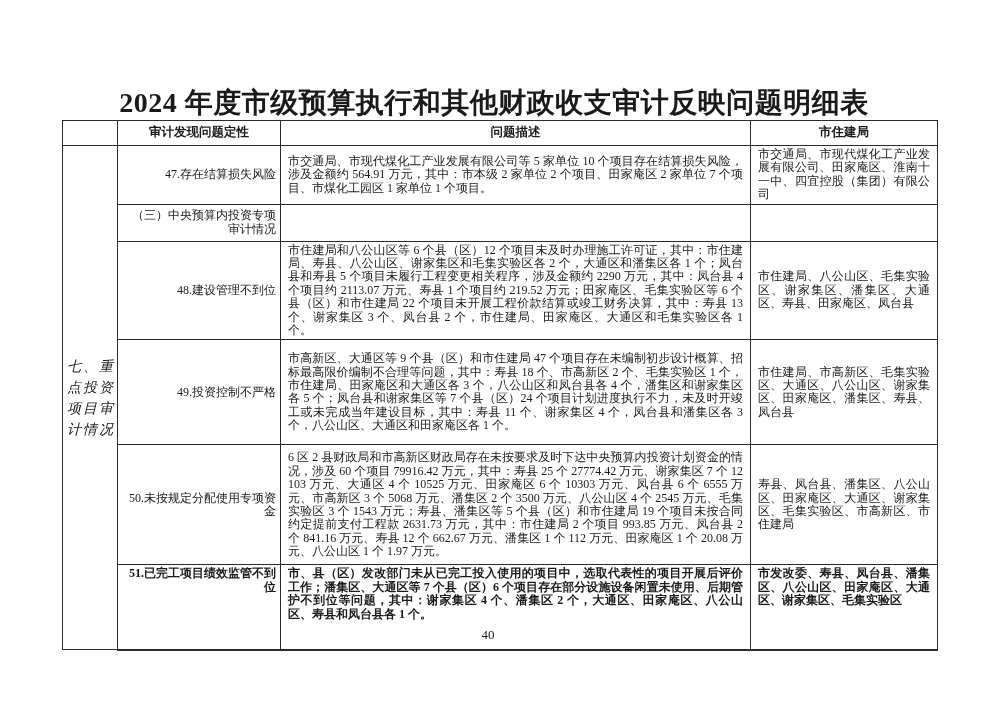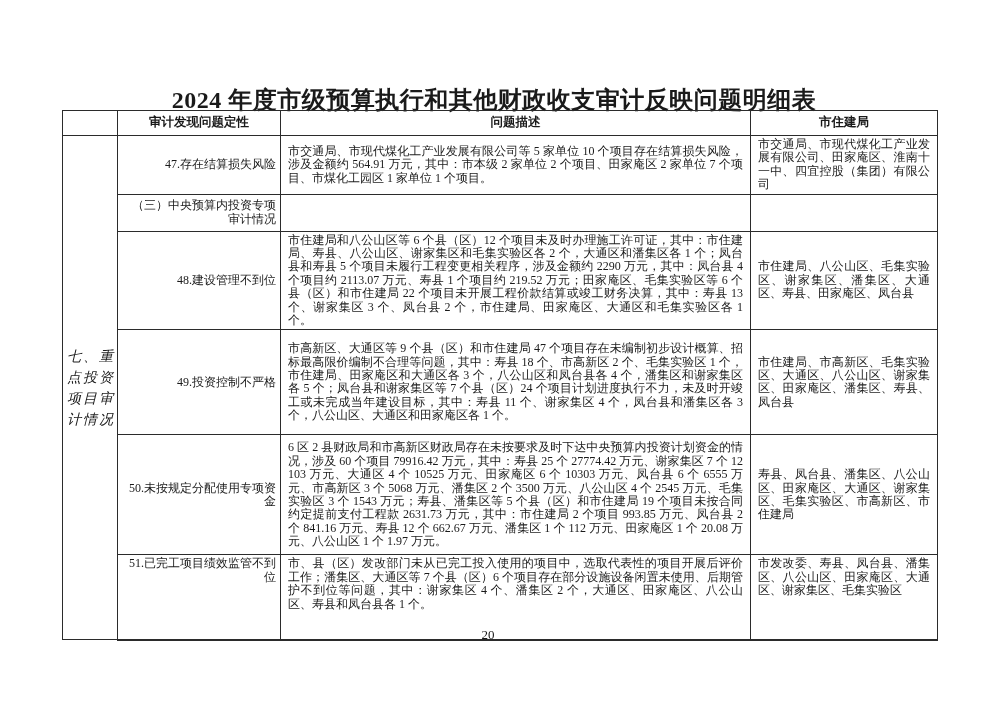--- a/index.html
+++ b/index.html
@@ -12,27 +12,27 @@
     color: #1a1a1a;
     position: relative;
     overflow: hidden;
   }
   .doc-title {
     position: absolute;
     top: 84px;
     left: 0;
     width: 988px;
     text-align: center;
-    font-size: 24px;
+    font-size: 28px;
     font-weight: bold;
     letter-spacing: 0.5px;
   }
   table.audit-table {
     position: absolute;
-    top: 110px;
+    top: 120px;
     left: 62px;
     width: 876px;
     border-collapse: collapse;
     table-layout: fixed;
   }
   .audit-table col.c-cat  { width: 55px; }
   .audit-table col.c-def  { width: 163px; }
   .audit-table col.c-desc { width: 470px; }
   .audit-table col.c-unit { width: 187px; }
   .audit-table th, .audit-table td {
@@ -49,21 +49,21 @@
     font-weight: bold;
     text-align: center;
     padding: 2px 3px;
   }
   tr.hdr    { height: 25px; }
   tr.r47    { height: 57px; }
   tr.rsub   { height: 37px; margin-left: 8px; }
   tr.r48    { height: 96px; }
   tr.r49    { height: 105px; }
   tr.r50    { height: 120px; }
-  tr.r51    { height: 85px; }
+  tr.r51    { height: 85px; font-weight: bold; }
   tr.r51 td { vertical-align: top; border-bottom-width: 2px; }
   td.def  { text-align: right; padding-left: 6px; padding-right: 4px; }
   td.desc { text-align: justify; }
   td.unit { text-align: justify; }
   td.cat-cell { text-align: center; padding: 2px; vertical-align: middle !important; }
   .cat-line {
     width: 46px;
     margin: 0 auto;
     text-align: justify;
     text-align-last: justify;
@@ -138,13 +138,13 @@
     </tr>
 
     <tr class="r51">
       <td class="def">51.已完工项目绩效监管不到位</td>
       <td class="desc">市、县（区）发改部门未从已完工投入使用的项目中，选取代表性的项目开展后评价工作；潘集区、大通区等 7 个县（区）6 个项目存在部分设施设备闲置未使用、后期管护不到位等问题，其中：谢家集区 4 个、潘集区 2 个，大通区、田家庵区、八公山区、寿县和凤台县各 1 个。</td>
       <td class="unit">市发改委、寿县、凤台县、潘集区、八公山区、田家庵区、大通区、谢家集区、毛集实验区</td>
     </tr>
   </tbody>
 </table>
 
-<div class="page-num">20</div>
+<div class="page-num">40</div>
 
 </body></html>

